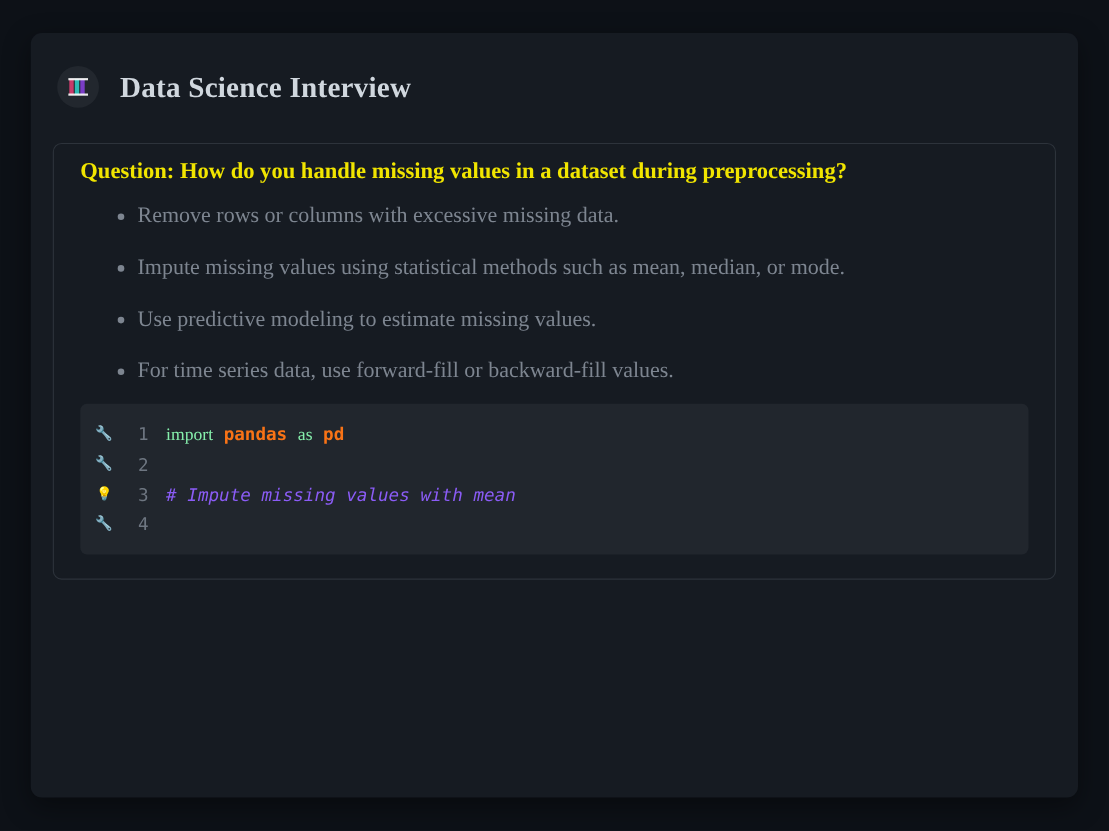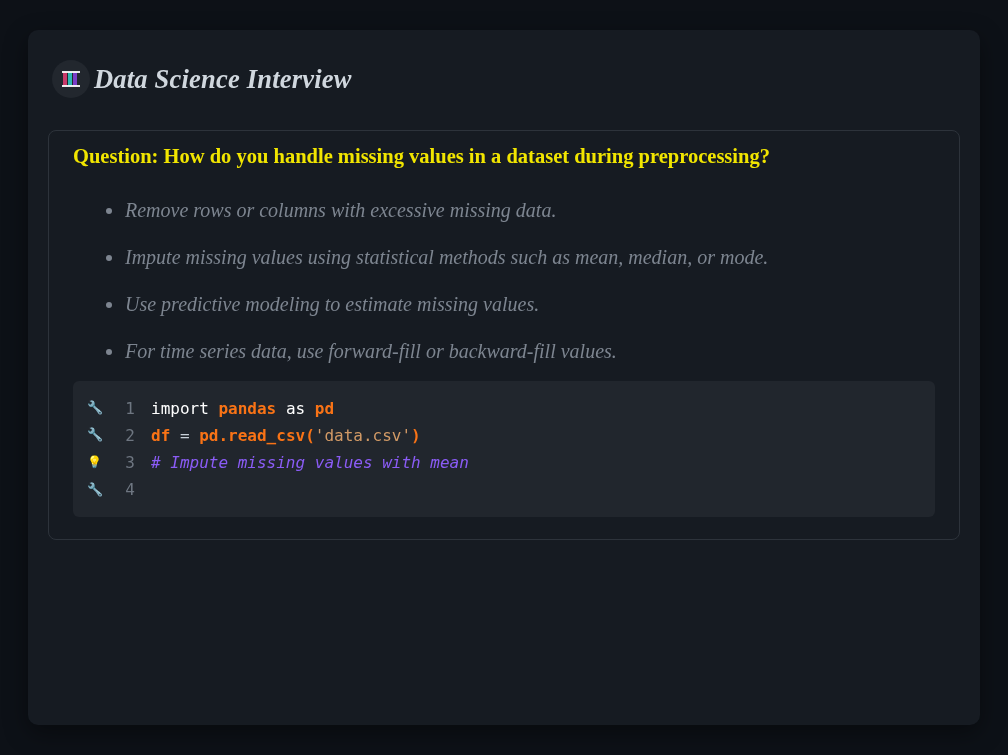--- a/index.html
+++ b/index.html
@@ -16,23 +16,22 @@
     border-radius: 10px;
     padding: 30px 20px 24px 20px;
     box-shadow: 0 8px 24px rgba(0,0,0,0.4);
     height: 695px;
     display: flex;
     flex-direction: column;
   }
   .header {
     display: flex;
     align-items: center;
-    gap: 4px;
+    gap: 19px;
     padding-left: 4px;
-    font-style: italic;
   }
   .icon-badge {
     width: 38px;
     height: 38px;
     background: #22272e;
     border-radius: 50%;
     display: flex;
     align-items: center;
     justify-content: center;
   }
@@ -54,23 +53,22 @@
     font-weight: bold;
     line-height: 1.35;
   }
   .answer-intro {
     color: #7d8590;
     font-size: 20.5px;
     margin-top: 22px;
     line-height: 1.4;
   }
   ul.answer-list {
-    margin-top: 26px;
+    margin-top: 12px;
     padding-left: 52px;
-    font-style: italic;
   }
   ul.answer-list li {
     color: #7d8590;
     font-size: 20px;
     line-height: 1.35;
     margin-bottom: 20px;
   }
   ul.answer-list li:last-child { margin-bottom: 16px; }
   .code-block {
     background: #21262d;
@@ -92,21 +90,21 @@
     font-size: 13px;
   }
   .wrench { color: #8b949e; }
   .bulb { color: #f1c40f; font-size: 12px; }
   .ln {
     color: #6e7681;
     width: 20px;
     text-align: right;
     margin-right: 4px;
   }
-  .tok-kw { color: #ffffff; }
+  .tok-kw { color: #86efac; font-family: Liberation Serif, serif; }
   .tok-id { color: #f97316; font-weight: bold; }
   .tok-str { color: #d29a66; }
   .tok-cmt { color: #8b5cf6; font-style: italic; }
   .tok-punc { color: #c9d1d9; }
   .tok-bool { color: #6fa8dc; }
   .footer {
     text-align: center;
     color: #7d8590;
     font-size: 20px;
     margin-top: auto;
@@ -148,21 +146,20 @@
 
     <div class="code-block" id="code-block">
         <div class="code-line">
           <span class="gutter-icon wrench">🔧</span>
           <span class="ln">1</span>
           <span><span class="tok-kw">import</span> <span class="tok-id">pandas</span> <span class="tok-kw">as</span> <span class="tok-id">pd</span></span>
         </div>
         <div class="code-line">
           <span class="gutter-icon wrench">🔧</span>
           <span class="ln">2</span>
-          <span><span class="tok-id">df</span> <span class="tok-punc">=</span> <span class="tok-id">pd.read_csv(</span><span class="tok-str">'data.csv'</span><span class="tok-id">)</span></span>
         </div>
         <div class="code-line">
           <span class="gutter-icon bulb">💡</span>
           <span class="ln">3</span>
           <span><span class="tok-cmt"># Impute missing values with mean</span></span>
         </div>
         <div class="code-line">
           <span class="gutter-icon wrench">🔧</span>
           <span class="ln">4</span>
         </div>

